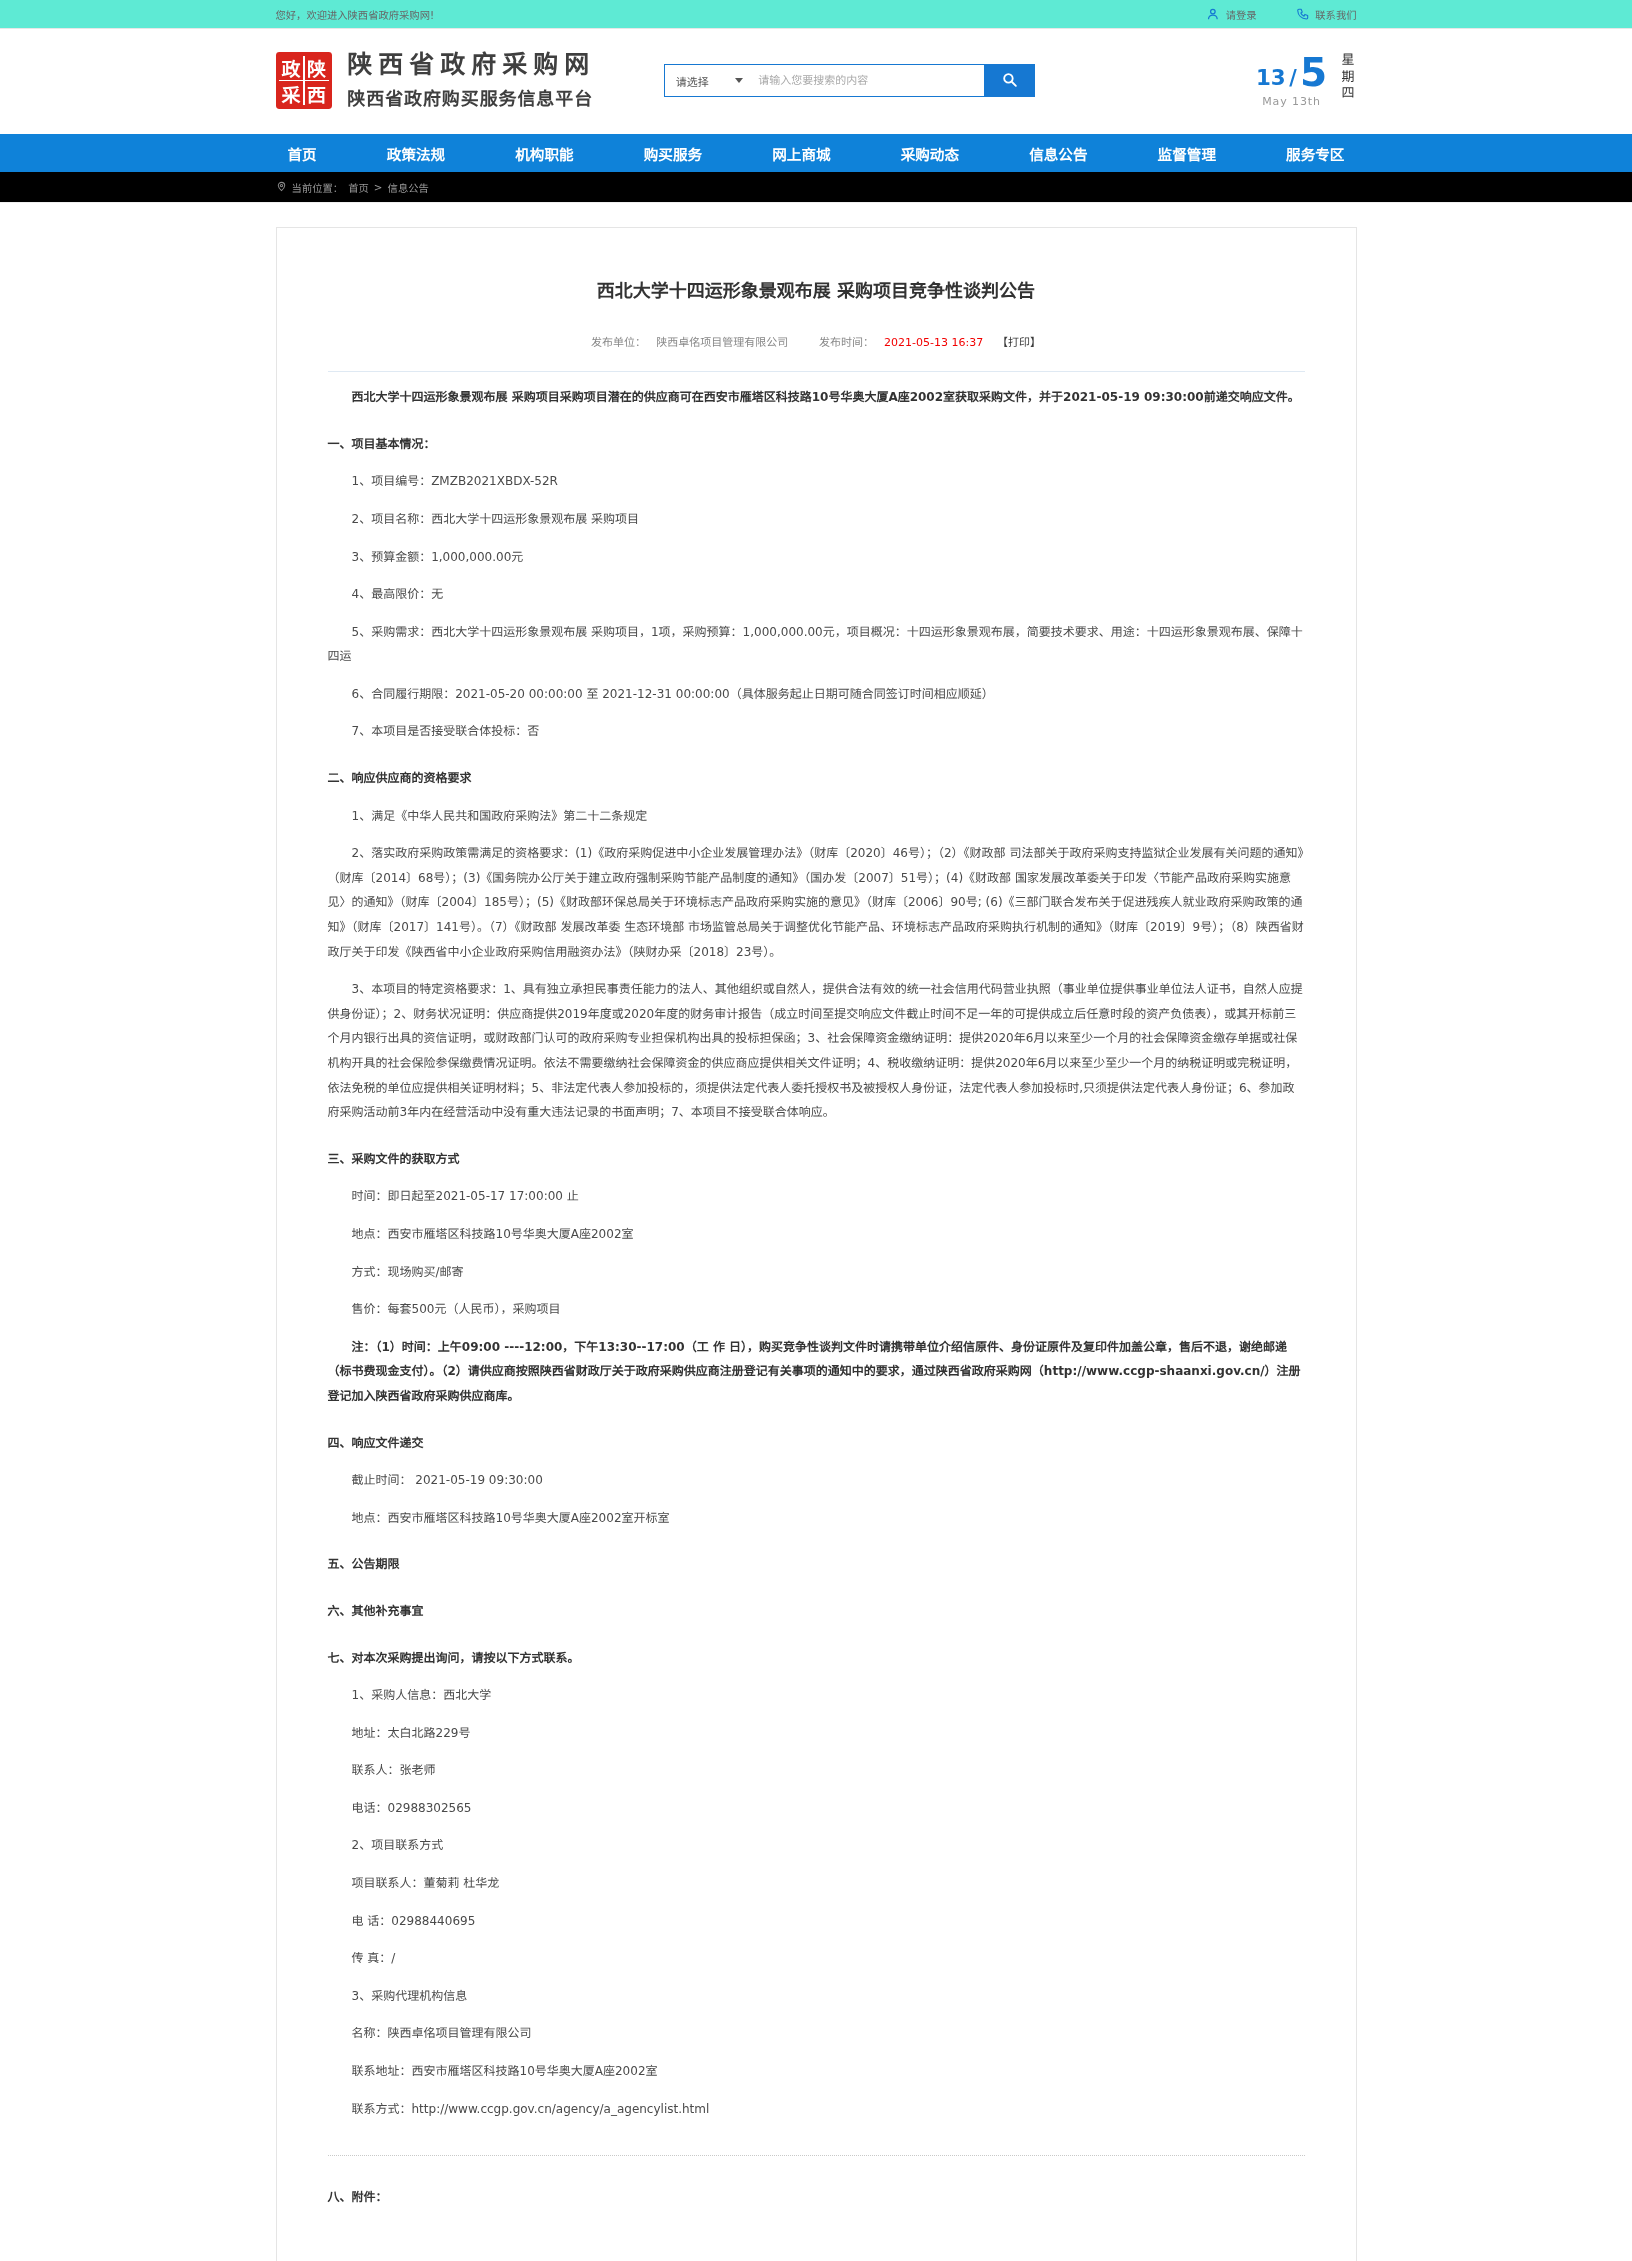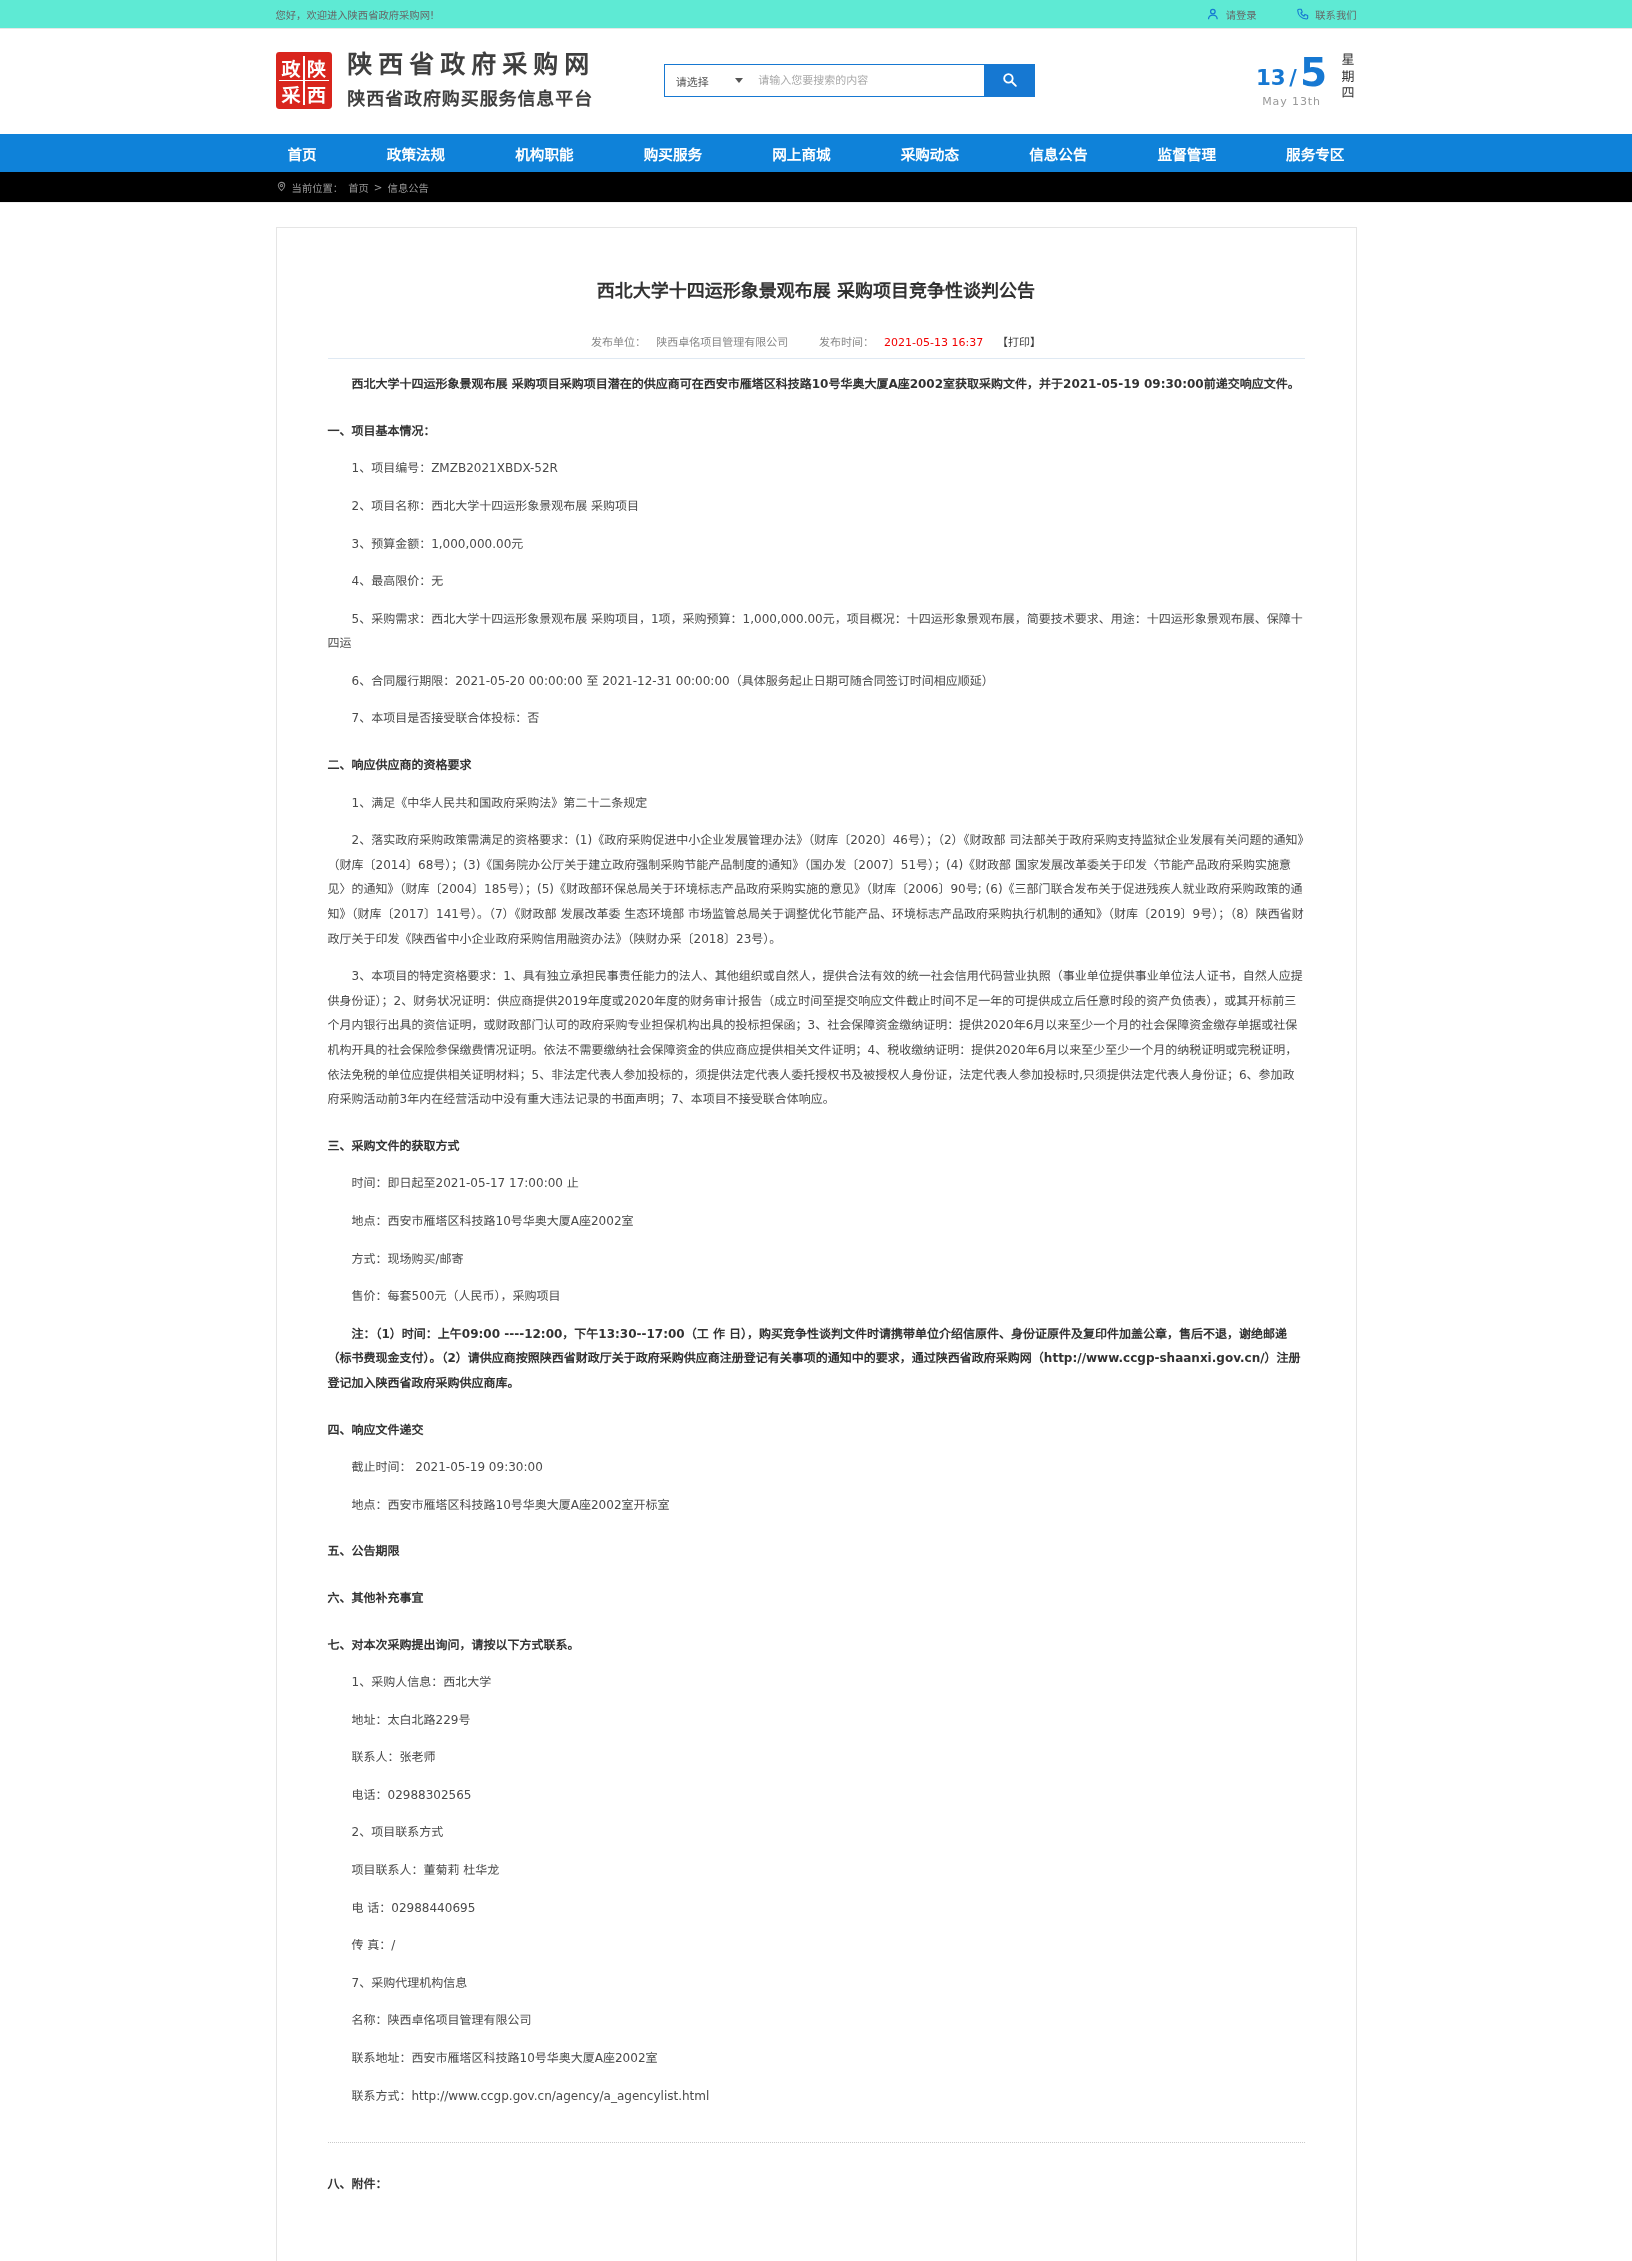--- a/index.html
+++ b/index.html
@@ -46,21 +46,21 @@
 
   
   .crumb-bar { background:#000000; border-bottom:0.9px solid #efefef; height:31px; }
   .crumb-bar .container { display:flex; align-items:center; height:100%; gap:5.1px; font-size:10.3px; color:#999; }
   .crumb-link { color:#999; cursor:pointer; }
   .crumb-sep { color:#999; }
 
   
   .doc-card { width:1081px; margin:24px auto 34px; background:#fff; border:0.9px solid #e5e5e5; padding:41px 51px 60px; }
   .doc-title { text-align:center; font-size:18px; font-weight:bold; color:#333; margin:6.9px 0 31px; }
-  .doc-meta { text-align:center; font-size:11px; color:#888; padding-bottom:9px; border-bottom:0.9px solid #dfe9f3; }
+  .doc-meta { text-align:center; font-size:11px; color:#888; padding-bottom:22px; border-bottom:0.9px solid #dfe9f3; }
   .doc-meta span { margin:0 5.1px; }
   .meta-time-val { color:#f20000; }
   .print-btn { color:#3c3c3c; cursor:pointer; margin-left:12px; }
   .doc-body { margin-top:10px; font-size:12px; color:#4a4a4a; line-height:2.05; }
   .doc-body p { margin:13px 0; }
   .doc-body p.p-lead { font-weight:bold; color:#333; text-indent:2em; }
   .doc-body p.p-heading { font-weight:bold; color:#333; margin-top:22px; }
   .doc-body p.p-item { text-indent:2em; }
   .doc-body p.p-note { font-weight:bold; color:#333; text-indent:2em; }
   .doc-body p.p-divider { border-top:0.9px dotted #c9c9c9; height:0; overflow:hidden; margin:34px 0 29px; }
@@ -200,21 +200,21 @@
       <p class="p-heading">六、其他补充事宜</p>
       <p class="p-heading">七、对本次采购提出询问，请按以下方式联系。</p>
       <p class="p-item">1、采购人信息：西北大学</p>
       <p class="p-item">地址：太白北路229号</p>
       <p class="p-item">联系人：张老师</p>
       <p class="p-item">电话：02988302565</p>
       <p class="p-item">2、项目联系方式</p>
       <p class="p-item">项目联系人：董菊莉 杜华龙</p>
       <p class="p-item">电 话：02988440695</p>
       <p class="p-item">传 真：/</p>
-      <p class="p-item">7、采购代理机构信息</p>
+      <p class="p-item">3、采购代理机构信息</p>
       <p class="p-item">名称：陕西卓佲项目管理有限公司</p>
       <p class="p-item">联系地址：西安市雁塔区科技路10号华奥大厦A座2002室</p>
       <p class="p-item">联系方式：http://www.ccgp.gov.cn/agency/a_agencylist.html</p>
       <p class="p-divider"></p>
       <p class="p-heading">八、附件：</p>
     </div>
 </div>
 
 
 </body></html>

